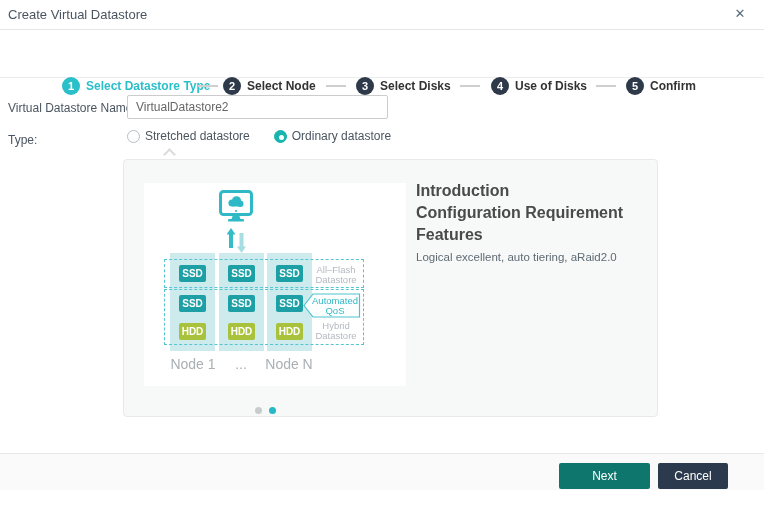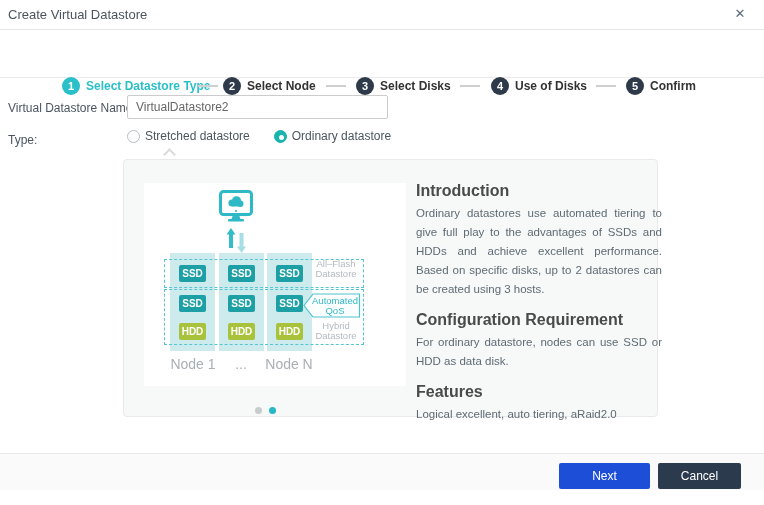--- a/index.html
+++ b/index.html
@@ -57,22 +57,22 @@
   .info p.last { margin-bottom:0; }
 
   
   .dots { position:absolute; left:131px; top:247px; display:flex; gap:7px; }
   .dot { width:7px; height:7px; border-radius:50%; background:#c9cccd; cursor:pointer; }
   .dot.active { background:#26b8c4; }
 
   
   .footer { position:absolute; left:0; top:453px; width:764px; height:37px; background:#fafafa; border-top:1px solid #e8e8e8; }
   .btn { position:absolute; top:9px; height:26px; border:none; border-radius:2px; color:#fff; font-size:12px; font-family:"Liberation Sans", sans-serif; cursor:pointer; }
-  .btn-next { left:559px; width:91px; background:#1d4ed8; }
-  .btn-cancel { left:658px; width:83px; background:#2b3b4d; }
+  .btn-next { left:559px; width:91px; background:#0f766e; }
+  .btn-cancel { left:658px; width:70px; background:#2b3b4d; }
 </style>
 </head>
 <body>
 
 <div class="dialog">
 
   <div class="hdr">
     <div class="hdr-title">Create Virtual Datastore</div>
     <div class="close">✕</div>
   </div>
@@ -146,21 +146,21 @@
       <div class="strip" style="left:26px"></div>
       <div class="strip" style="left:75px"></div>
       <div class="strip" style="left:123px"></div>
 
       <div class="dashbox" style="top:76px; height:29px;"></div>
       <div class="dashbox" style="top:106px; height:56px;"></div>
 
       <div class="blk ssd" style="left:35px;  top:82px;">SSD</div>
       <div class="blk ssd" style="left:84px;  top:82px;">SSD</div>
       <div class="blk ssd" style="left:132px; top:82px;">SSD</div>
-      <div class="dlabel" style="left:162px; top:76px;">
+      <div class="dlabel" style="left:162px; top:82px;">
         <span>All–Flash</span><br><span>Datastore</span>
       </div>
 
       <div class="blk ssd" style="left:35px;  top:112px;">SSD</div>
       <div class="blk ssd" style="left:84px;  top:112px;">SSD</div>
       <div class="blk ssd" style="left:132px; top:112px;">SSD</div>
 
       <svg class="qos" width="58" height="25" viewBox="0 0 58 25">
         <path d="M1 12.5 L10 1 H56.5 V24 H10 Z" fill="#fdffff" stroke="#4cc4ce" stroke-width="1.2"></path>
         <text x="32" y="10.5" text-anchor="middle" font-size="9.5" fill="#2fb9c7" font-family="Liberation Sans, sans-serif">Automated</text>
@@ -174,23 +174,21 @@
         <span>Hybrid</span><br><span>Datastore</span>
       </div>
 
       <div class="node-lbl" style="left:24px;">Node 1</div>
       <div class="node-lbl" style="left:72px;">...</div>
       <div class="node-lbl" style="left:120px;">Node N</div>
     </div>
 
     <div class="info">
       <h4>Introduction</h4>
-      <p>Ordinary datastores use automated tiering to give full play to the advantages of SSDs and HDDs and achieve excellent performance. Based on specific disks, up to 2 datastores can be created using 3 hosts.</p>
       <h4>Configuration Requirement</h4>
-      <p>For ordinary datastore, nodes can use SSD or HDD as data disk.</p>
       <h4>Features</h4>
       <p class="last">Logical excellent, auto tiering, aRaid2.0</p>
     </div>
 
     <div class="dots">
       <span class="dot"></span>
       <span class="dot active"></span>
     </div>
   </div>
 

